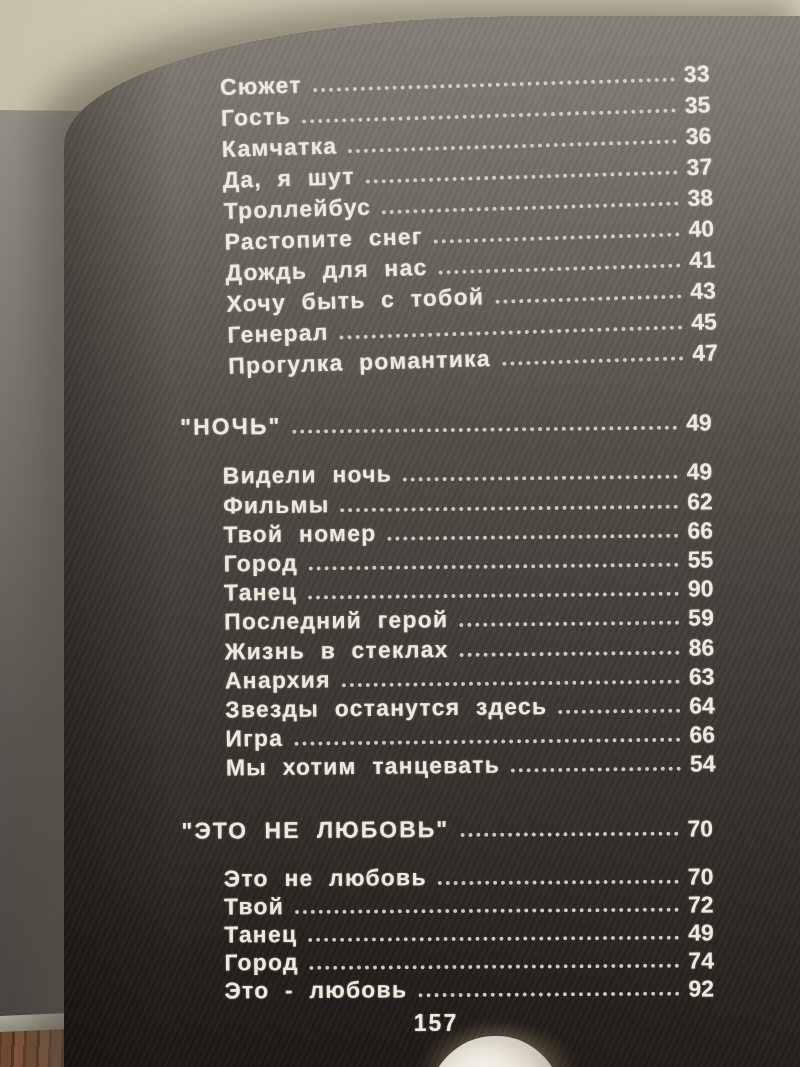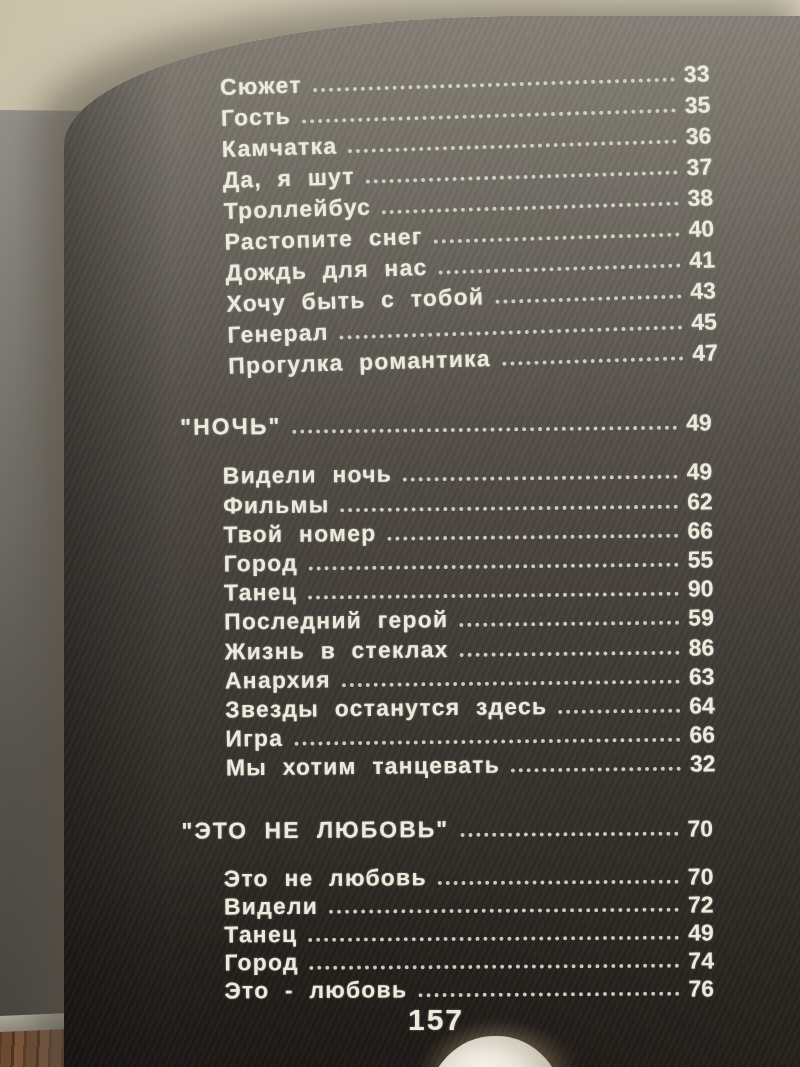--- a/index.html
+++ b/index.html
@@ -77,22 +77,22 @@
     flex:1 1 auto;min-width:28px;
     border-bottom:4px dotted #d9d6cb;opacity:.92;
     margin:0 5px 5px 11px;
   }
   .n{
     font-weight:bold;font-size:23px;line-height:1;min-width:42px;
     padding-left:4px;text-align:left;
     text-shadow:0 0 2px rgba(245,242,232,.55);
   }
   .footer{
-    margin-top:1px;text-align:center;transform:translateX(-20px);
-    font-weight:bold;font-size:30px;letter-spacing:2px;
+    margin-top:8px;text-align:center;transform:translateX(-20px);
+    font-weight:bold;font-size:23px;letter-spacing:2px;
     text-shadow:0 0 2px rgba(245,242,232,.55);
   }
 </style>
 </head>
 <body>
 
 <div id="stage">
   <div class="wood"></div>
   <div class="stack"></div>
   <div class="stack-edge"></div>
@@ -206,50 +206,50 @@
           <span class="n">64</span>
         </div>
         <div class="row entry">
           <span class="t">Игра</span>
           <span class="leader"></span>
           <span class="n">66</span>
         </div>
         <div class="row entry">
           <span class="t">Мы хотим танцевать</span>
           <span class="leader"></span>
-          <span class="n">32</span>
+          <span class="n">54</span>
         </div>
       </div>
       <div class="group g2">
         <div class="row header">
           <span class="t">"ЭТО НЕ ЛЮБОВЬ"</span>
           <span class="leader"></span>
           <span class="n">70</span>
         </div>
         <div class="row entry">
           <span class="t">Это не любовь</span>
           <span class="leader"></span>
           <span class="n">70</span>
         </div>
         <div class="row entry">
-          <span class="t">Видели</span>
+          <span class="t">Твой</span>
           <span class="leader"></span>
           <span class="n">72</span>
         </div>
         <div class="row entry">
           <span class="t">Танец</span>
           <span class="leader"></span>
           <span class="n">49</span>
         </div>
         <div class="row entry">
           <span class="t">Город</span>
           <span class="leader"></span>
           <span class="n">74</span>
         </div>
         <div class="row entry">
           <span class="t">Это - любовь</span>
           <span class="leader"></span>
-          <span class="n">76</span>
+          <span class="n">92</span>
         </div>
       </div>
       <div class="footer">157</div>
   </div>
 </div>
 
 </body></html>

